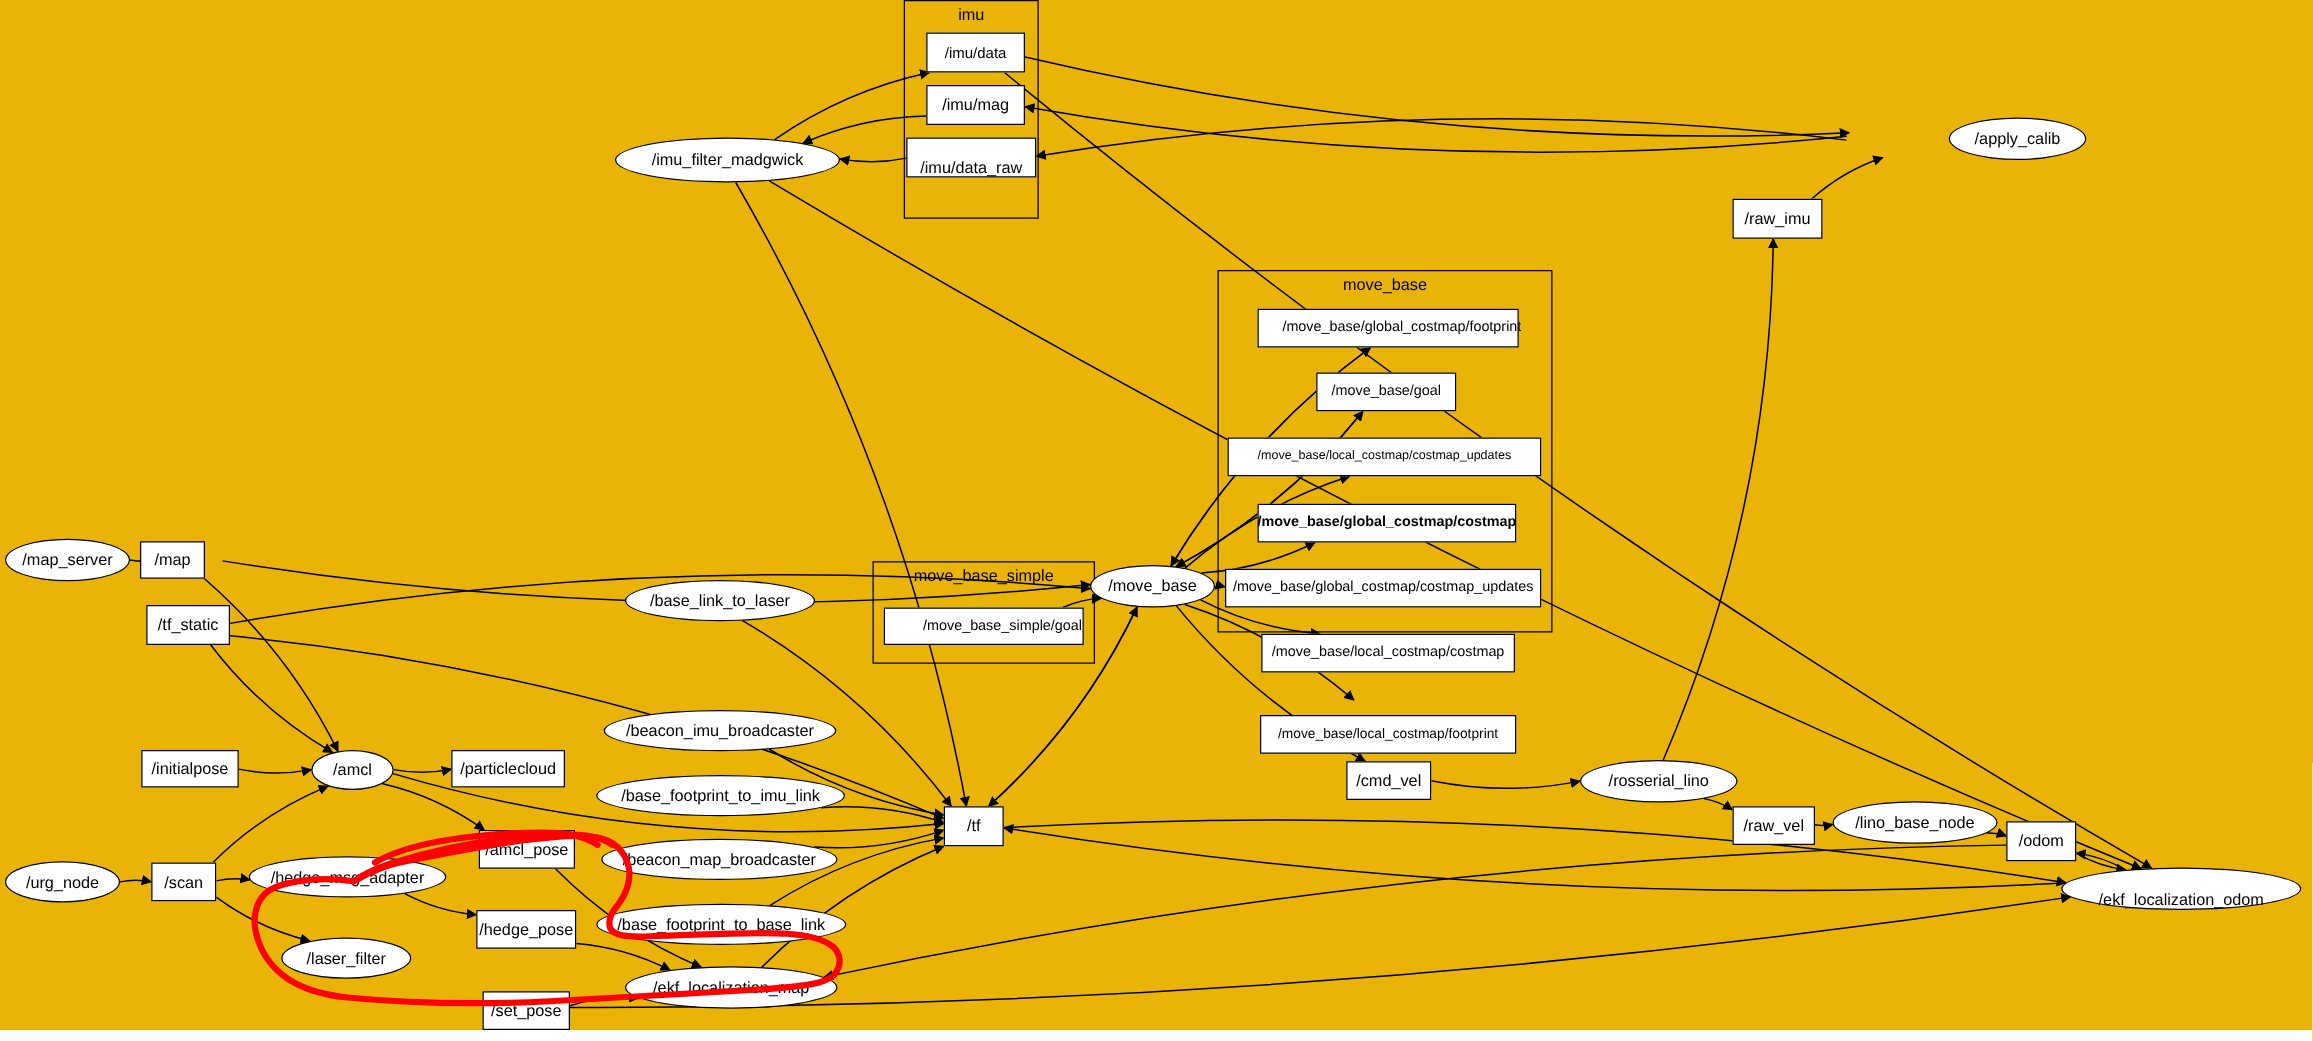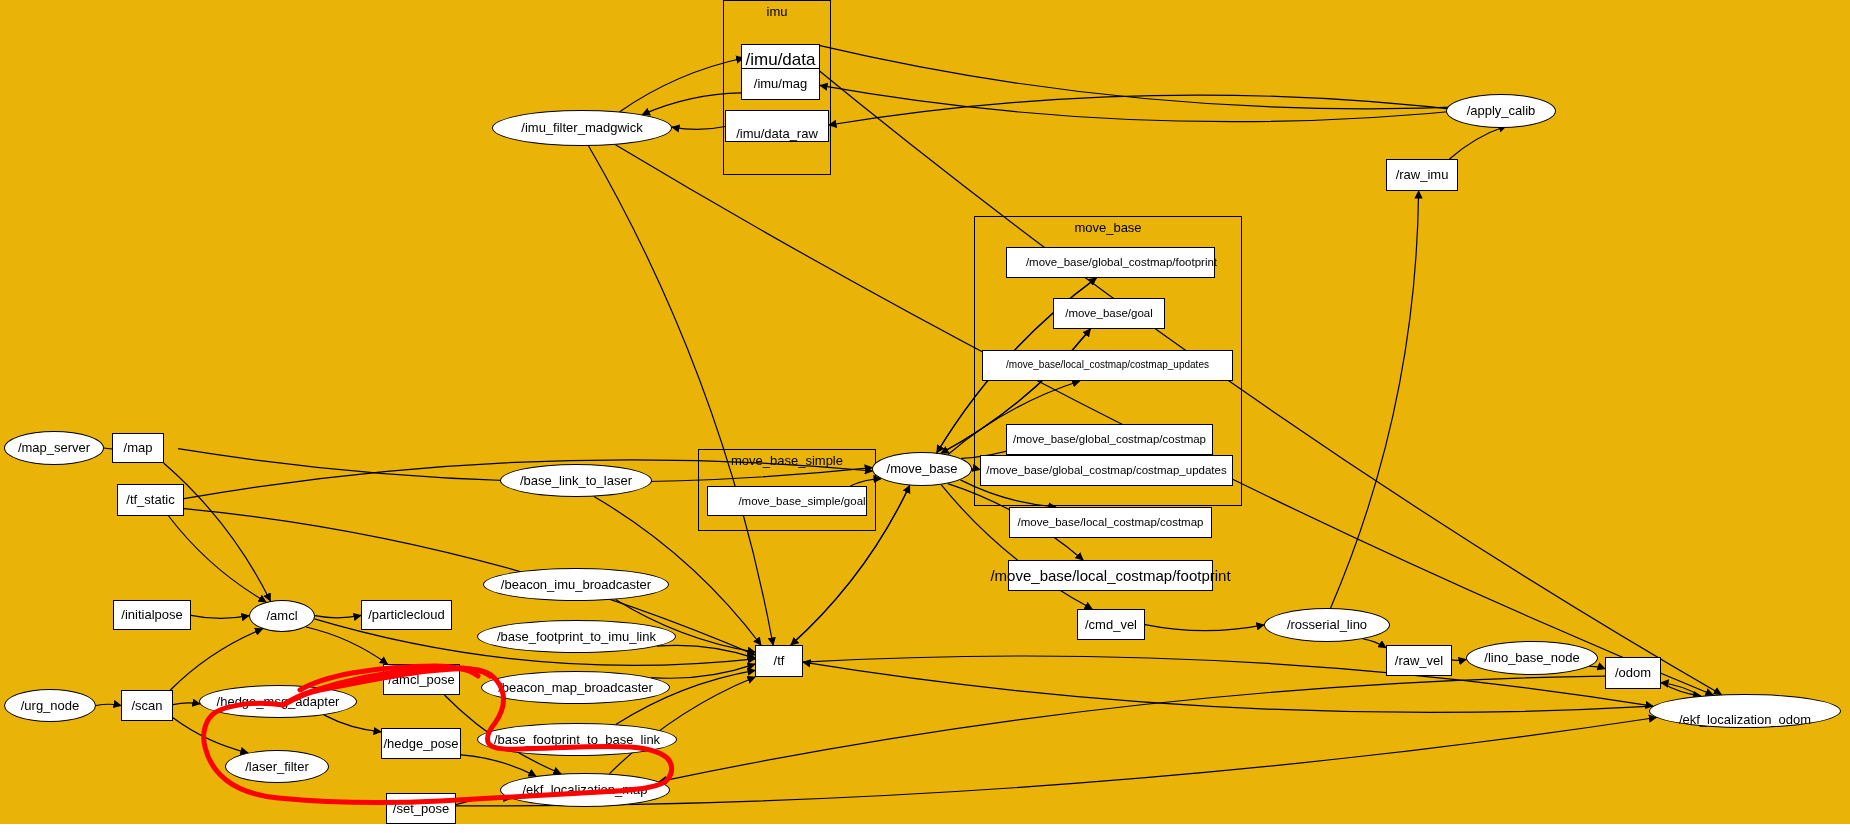--- a/index.html
+++ b/index.html
@@ -149,57 +149,57 @@
   <div class="cluster" id="cl-imu" style="left: 723px; top: 0px; width: 108px; height: 175px;"></div>
   <div class="cluster-label" id="cll-imu" style="left: 723px; top: 4px; width: 108px; font-size: 13px;">imu</div>
 
   <div class="cluster" id="cl-mb" style="left: 974px; top: 216px; width: 268px; height: 290px;"></div>
   <div class="cluster-label" id="cll-mb" style="left: 974px; top: 220px; width: 268px; font-size: 13px;">move_base</div>
 
   <div class="cluster" id="cl-mbs" style="left: 698px; top: 449px; width: 178px; height: 82px;"></div>
   <div class="cluster-label" id="cll-mbs" style="left: 698px; top: 453px; width: 178px; font-size: 13px;">move_base_simple</div>
 
   <div id="node-layer">
-      <div class="node box" style="left: 741px; top: 44px; width: 79px; height: 32px; font-size: 17px;">
+      <div class="node box" style="left: 741px; top: 26px; width: 79px; height: 32px; font-size: 12px;">
         <span>/imu/data</span>
       </div>
       <div class="node box" style="left: 741px; top: 68px; width: 79px; height: 32px; font-size: 13px;">
         <span>/imu/mag</span>
       </div>
       <div class="node box" style="left: 725px; top: 110px; width: 104px; height: 32px; font-size: 13px; align-items: flex-end;">
         <span>/imu/data_raw</span>
       </div>
       <div class="node ellipse" style="left: 492px; top: 110px; width: 180px; height: 36px; font-size: 13px;">
         <span>/imu_filter_madgwick</span>
       </div>
-      <div class="node ellipse" style="left: 1446px; top: 94px; width: 110px; height: 34px; font-size: 13px;">
+      <div class="node ellipse" style="left: 1559px; top: 94px; width: 110px; height: 34px; font-size: 13px;">
         <span>/apply_calib</span>
       </div>
       <div class="node box" style="left: 1386px; top: 159px; width: 72px; height: 32px; font-size: 13px;">
         <span>/raw_imu</span>
       </div>
       <div class="node box" style="left: 1006px; top: 247px; width: 209px; height: 31px; font-size: 11.5px; padding-left: 22px;">
         <span>/move_base/global_costmap/footprint</span>
       </div>
       <div class="node box" style="left: 1053px; top: 298px; width: 112px; height: 31px; font-size: 11.5px;">
         <span>/move_base/goal</span>
       </div>
       <div class="node box" style="left: 982px; top: 350px; width: 251px; height: 31px; font-size: 10px;">
         <span>/move_base/local_costmap/costmap_updates</span>
       </div>
-      <div class="node box" style="left: 1006px; top: 424px; width: 207px; height: 31px; font-size: 11.5px;">
+      <div class="node box" style="left: 1006px; top: 403px; width: 207px; height: 31px; font-size: 11.5px; font-weight: bold;">
         <span>/move_base/global_costmap/costmap</span>
       </div>
       <div class="node box" style="left: 980px; top: 455px; width: 253px; height: 31px; font-size: 11.5px;">
         <span>/move_base/global_costmap/costmap_updates</span>
       </div>
       <div class="node box" style="left: 1009px; top: 507px; width: 203px; height: 31px; font-size: 11.5px;">
         <span>/move_base/local_costmap/costmap</span>
       </div>
-      <div class="node box" style="left: 1008px; top: 560px; width: 205px; height: 31px; font-size: 15px;">
+      <div class="node box" style="left: 1008px; top: 572px; width: 205px; height: 31px; font-size: 11px;">
         <span>/move_base/local_costmap/footprint</span>
       </div>
       <div class="node ellipse" style="left: 872px; top: 452px; width: 100px; height: 34px; font-size: 13px;">
         <span>/move_base</span>
       </div>
       <div class="node box" style="left: 707px; top: 486px; width: 160px; height: 30px; font-size: 11.5px; padding-left: 30px;">
         <span>/move_base_simple/goal</span>
       </div>
       <div class="node ellipse" style="left: 4px; top: 431px; width: 100px; height: 34px; font-size: 13px;">
         <span>/map_server</span>

